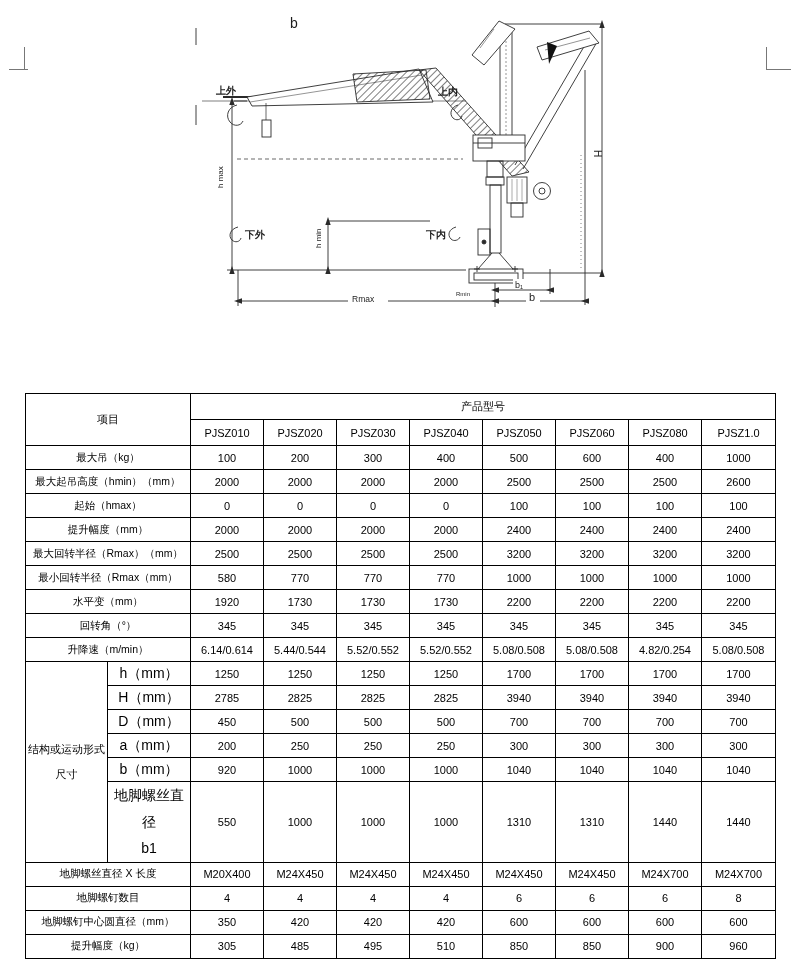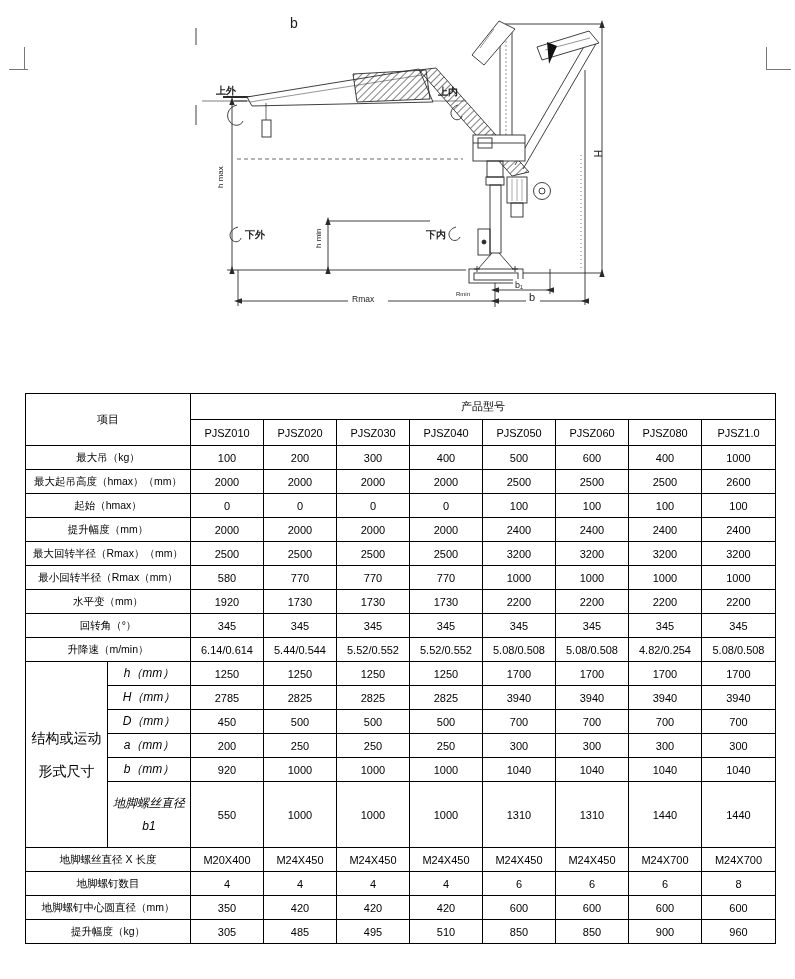--- a/index.html
+++ b/index.html
@@ -18,23 +18,23 @@
            letter-spacing:2px;color:#111;}
   
   table.spec{position:absolute;left:25px;top:393px;width:750px;border-collapse:collapse;
              table-layout:fixed;font-size:11px;color:#000;}
   table.spec td,table.spec th{border:1px solid #000;text-align:center;vertical-align:middle;
              padding:0 1px;font-weight:normal;overflow:hidden;}
   table.spec tr{height:24px;}
   table.spec tr.hrow{height:26px;}
   table.spec tr.tall{height:66px;}
   td.rlabel{font-size:10.5px;white-space:nowrap;}
-  td.slabel{font-size:12px;font-style:italic;}
+  td.slabel{font-size:14px;}
   td.slabel.multi{white-space:pre-line;line-height:1.9;}
-  td.glabel{font-size:14px;white-space:normal;line-height:2.3;padding:0 6px;}
+  td.glabel{font-size:11px;white-space:normal;line-height:2.3;padding:0 6px;}
   td.val{white-space:nowrap;}
   text{fill:#1d1d1d;}
 </style>
 </head>
 <body>
 
 <div class="page">
   <div class="corner tl"></div>
   <div class="corner tr"></div>
 
@@ -183,21 +183,21 @@
           <td class="val">100</td>
           <td class="val">200</td>
           <td class="val">300</td>
           <td class="val">400</td>
           <td class="val">500</td>
           <td class="val">600</td>
           <td class="val">400</td>
           <td class="val">1000</td>
         </tr>
         <tr>
-          <td class="rlabel" colspan="2">最大起吊高度（hmax）（mm）</td>
+          <td class="rlabel" colspan="2">最大起吊高度（hmin）（mm）</td>
           <td class="val">2000</td>
           <td class="val">2000</td>
           <td class="val">2000</td>
           <td class="val">2000</td>
           <td class="val">2500</td>
           <td class="val">2500</td>
           <td class="val">2500</td>
           <td class="val">2600</td>
         </tr>
         <tr>

